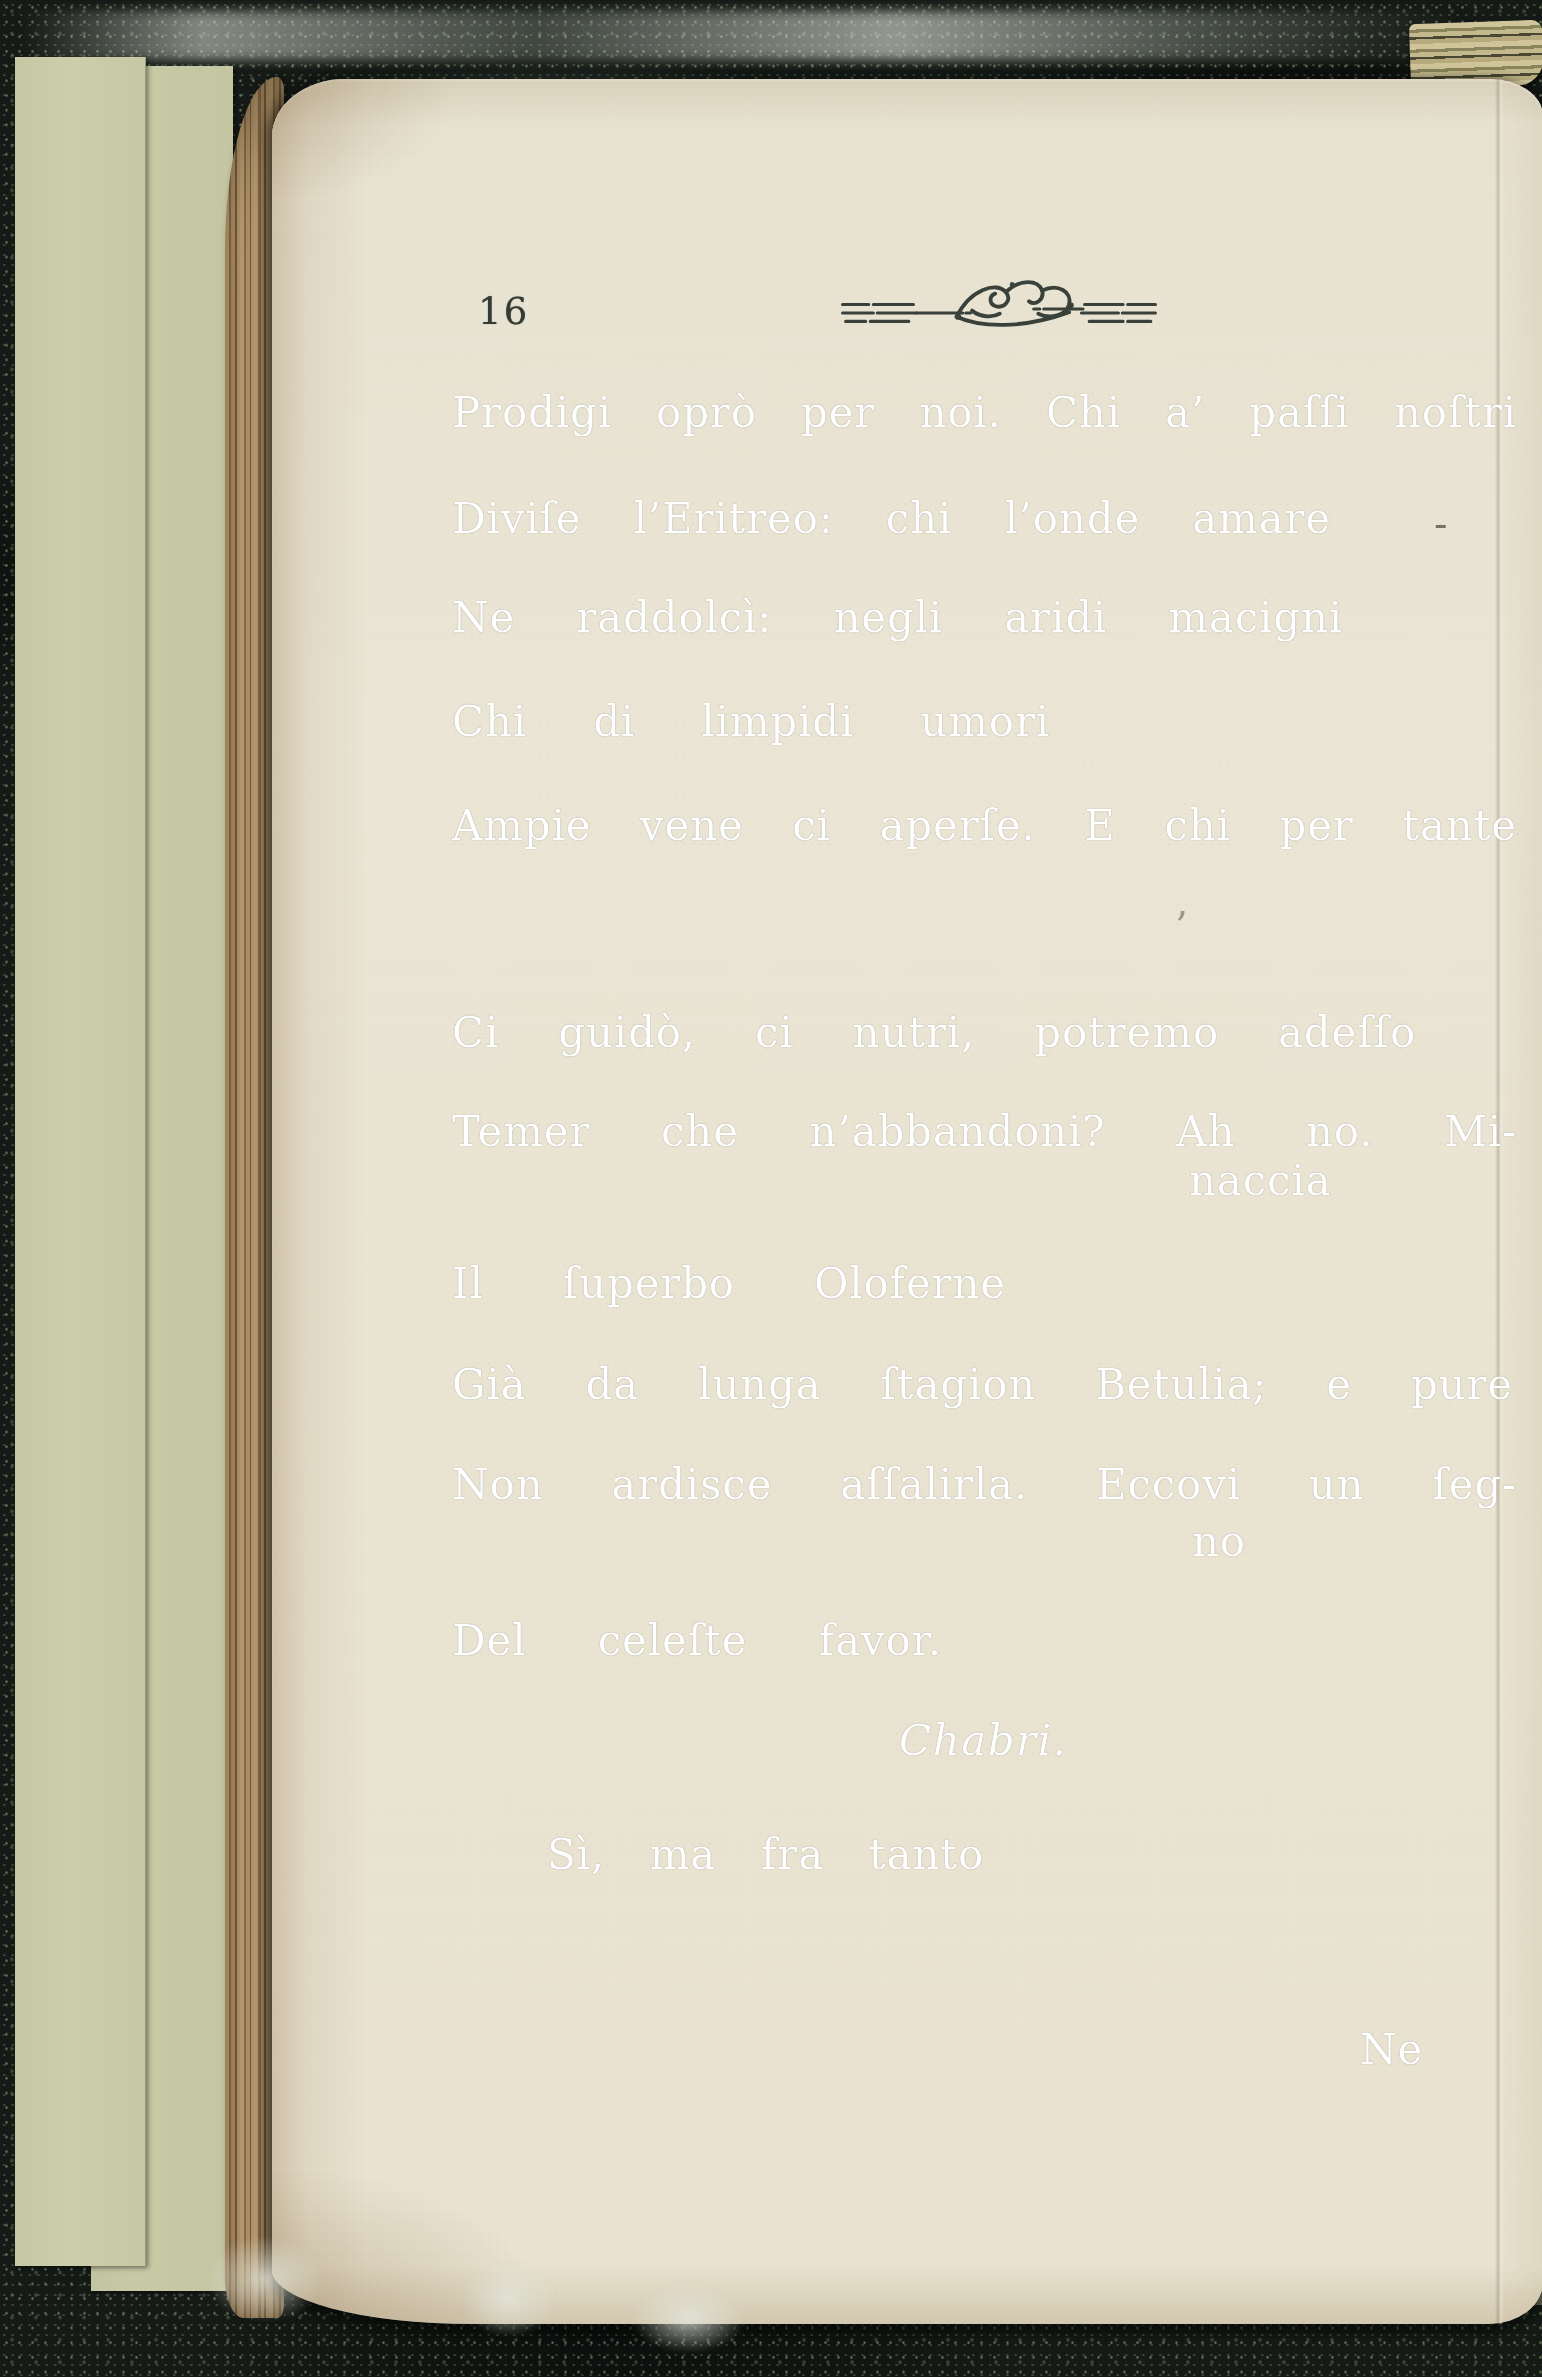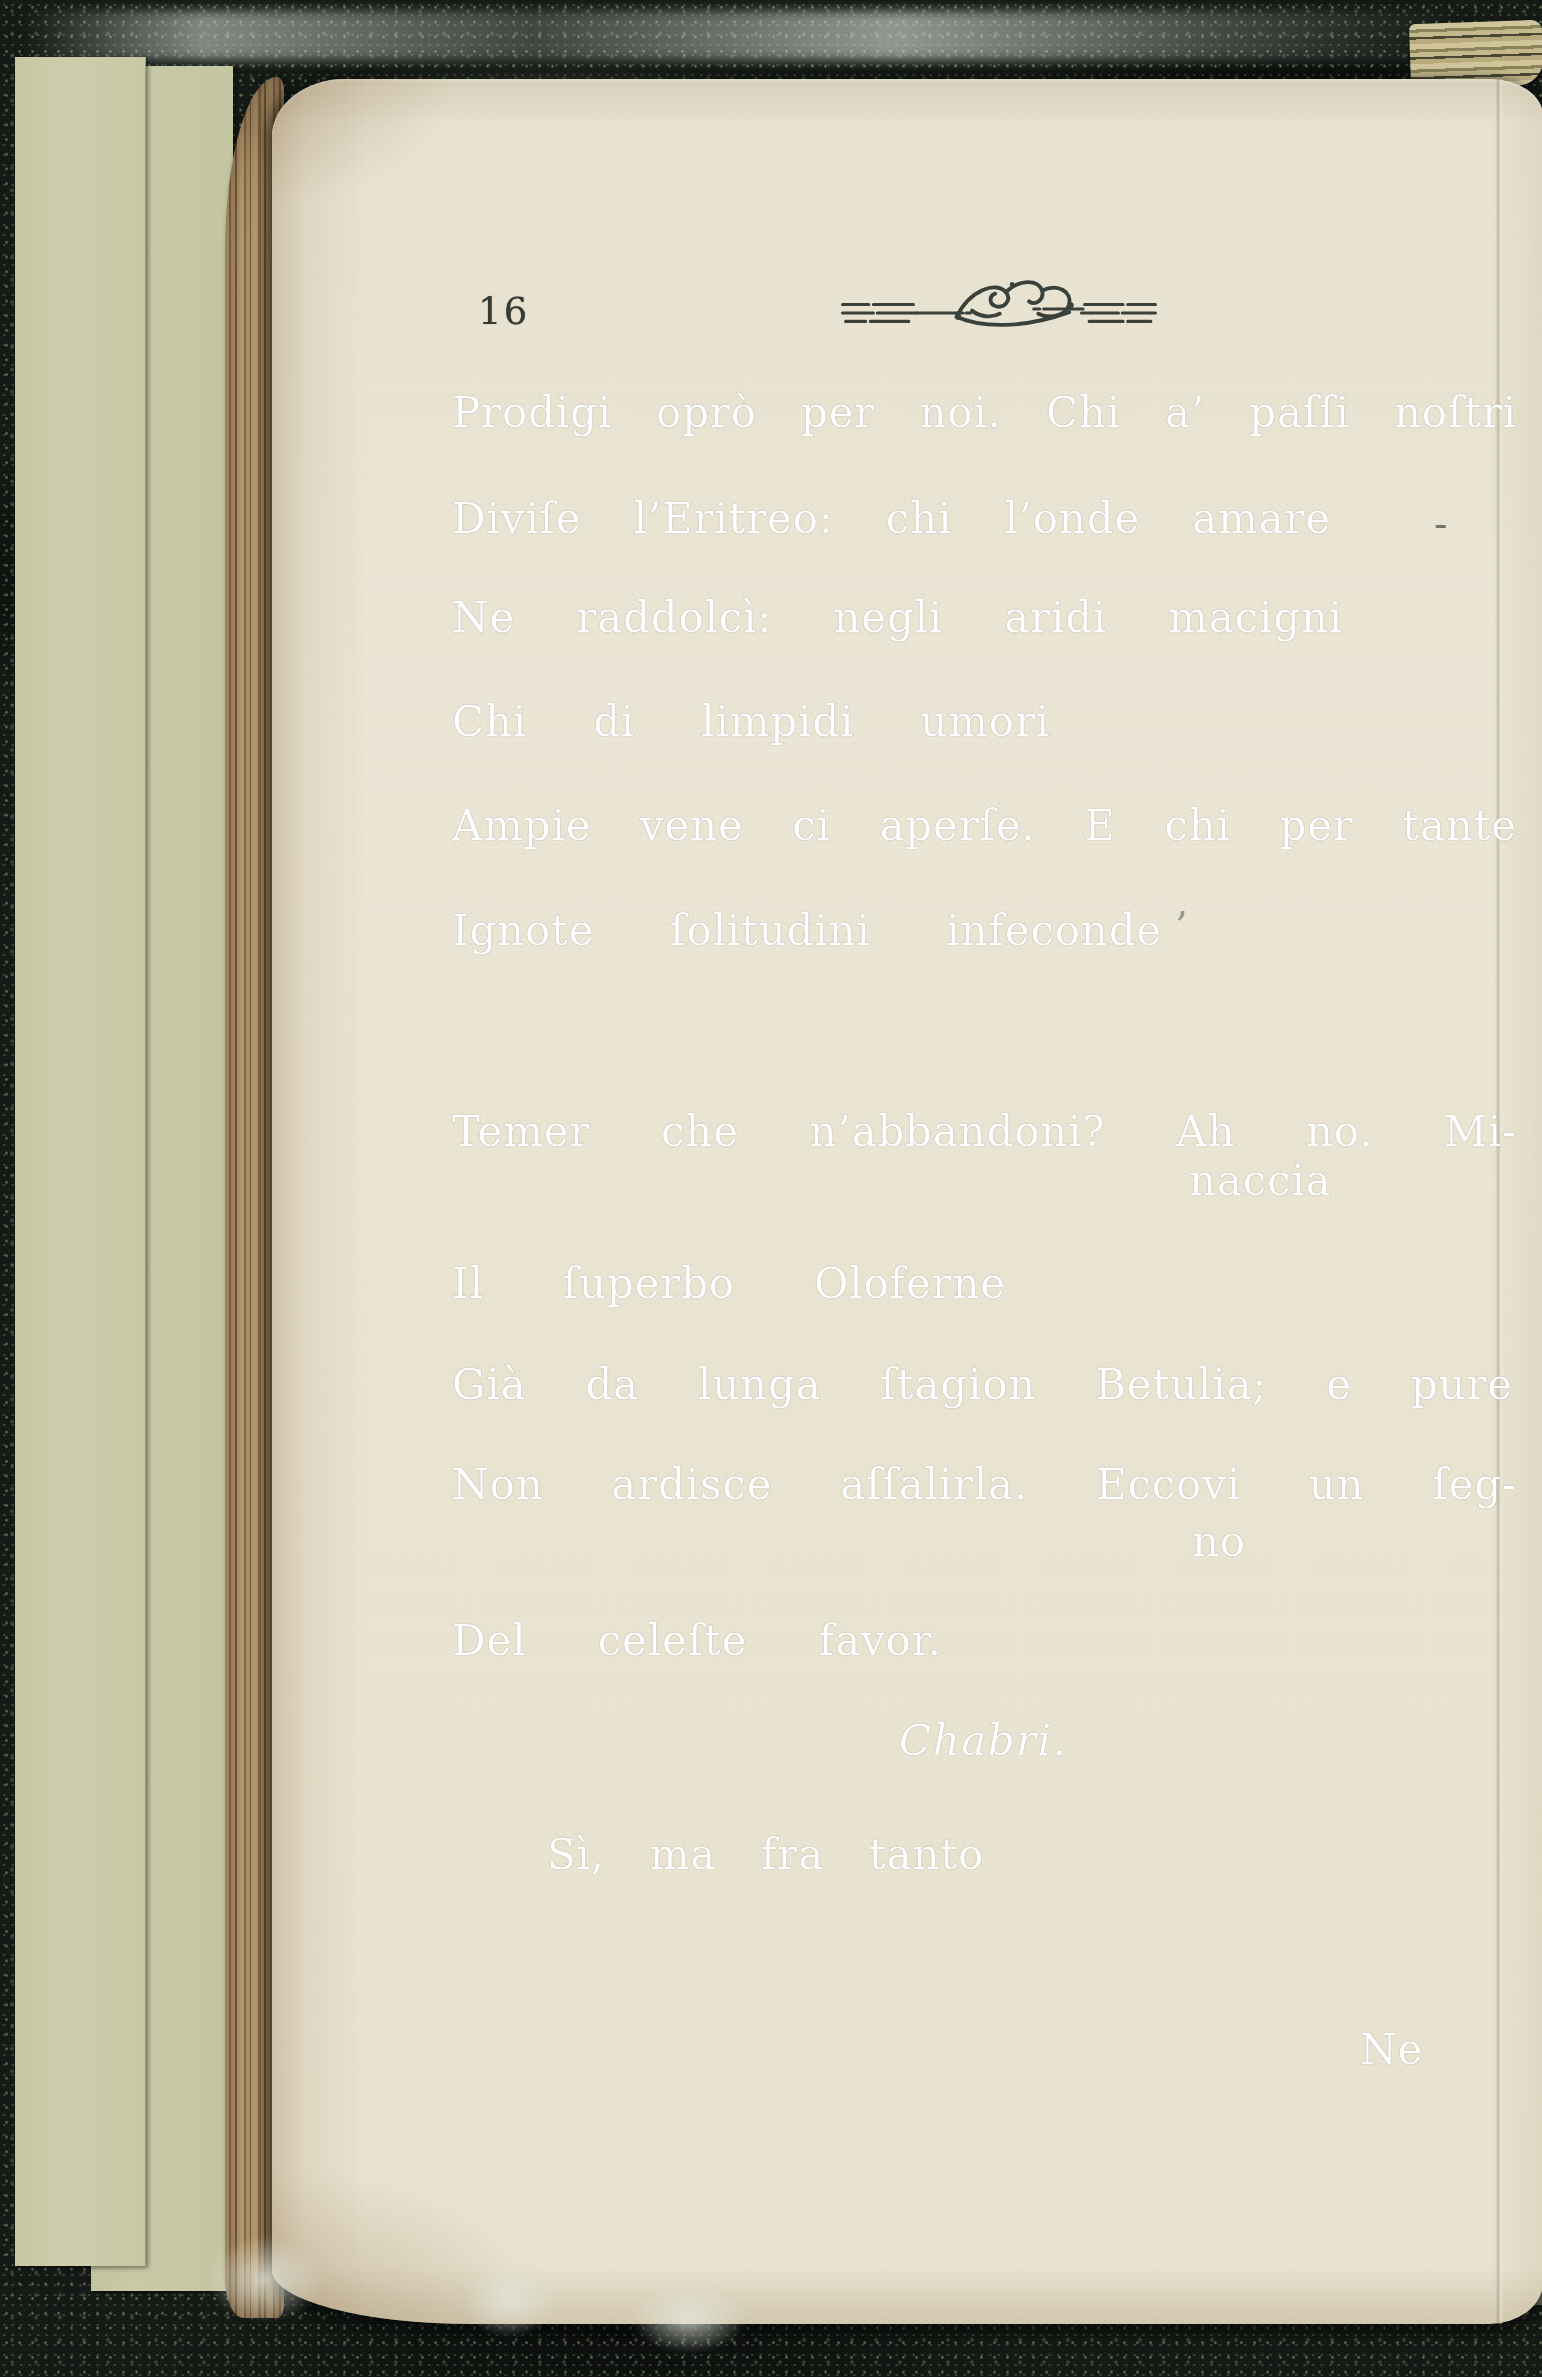--- a/index.html
+++ b/index.html
@@ -130,21 +130,21 @@
           <circle cx="298" cy="43" r="4"></circle>
           <circle cx="222" cy="16" r="3"></circle>
       </g>
     </svg>
 
     <div class="line justify" style="left:440px;top:389px;width:1065px">Prodigi oprò per noi. Chi a’ paſſi noſtri</div>
     <div class="line justify" style="left:440px;top:495px;width:879px">Diviſe l’Eritreo: chi l’onde amare</div>
     <div class="line justify" style="left:440px;top:594px;width:891px">Ne raddolcì: negli aridi macigni</div>
     <div class="line justify" style="left:440px;top:698px;width:598px">Chi di limpidi umori</div>
     <div class="line justify" style="left:440px;top:802px;width:1065px">Ampie vene ci aperſe. E chi per tante</div>
-    <div class="line justify" style="left:440px;top:907px;width:710px">Ignote ſolitudini infeconde</div>
+    <div class="line justify" style="left:440px;top:1009px;width:964px">Ci guidò, ci nutri, potremo adeſſo</div>
     <div class="line justify" style="left:440px;top:1108px;width:1065px">Temer che n’abbandoni? Ah no. Mi-</div>
     <div class="line" style="left:1177px;top:1157px">naccia</div>
     <div class="line justify" style="left:440px;top:1260px;width:554px">Il ſuperbo Oloferne</div>
     <div class="line justify" style="left:440px;top:1361px;width:1061px">Già da lunga ſtagion Betulia; e pure</div>
     <div class="line justify" style="left:440px;top:1461px;width:1065px">Non ardisce aſſalirla. Eccovi un ſeg-</div>
     <div class="line" style="left:1180px;top:1518px">no</div>
     <div class="line justify" style="left:440px;top:1617px;width:490px">Del celeſte favor.</div>
     <div class="line italic" style="left:887px;top:1717px">Chabri.</div>
     <div class="line justify" style="left:535px;top:1831px;width:437px">Sì, ma fra tanto</div>
     <div class="line" style="left:1348px;top:2026px">Ne</div>

